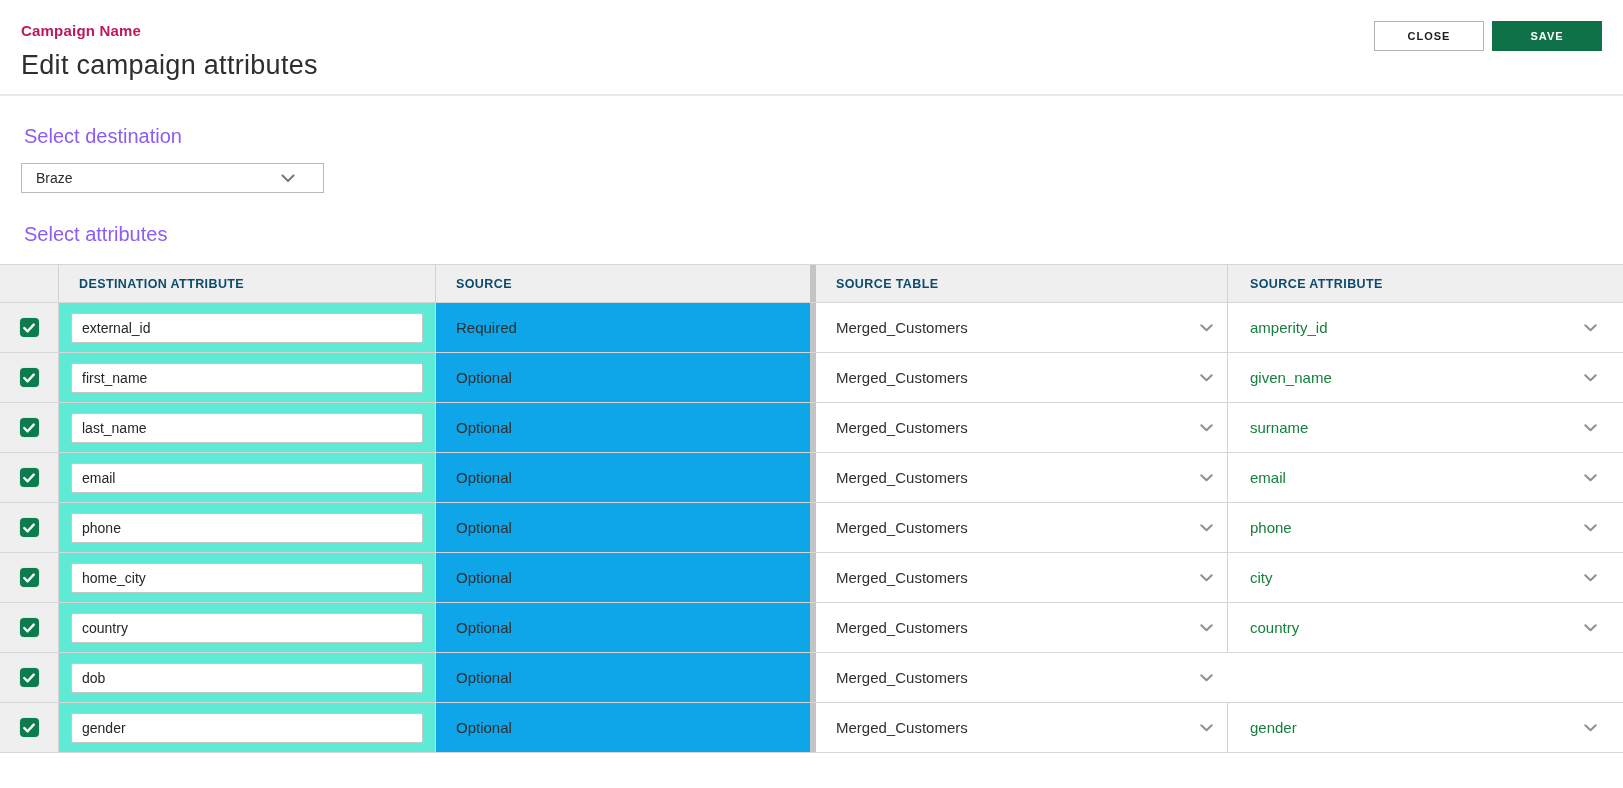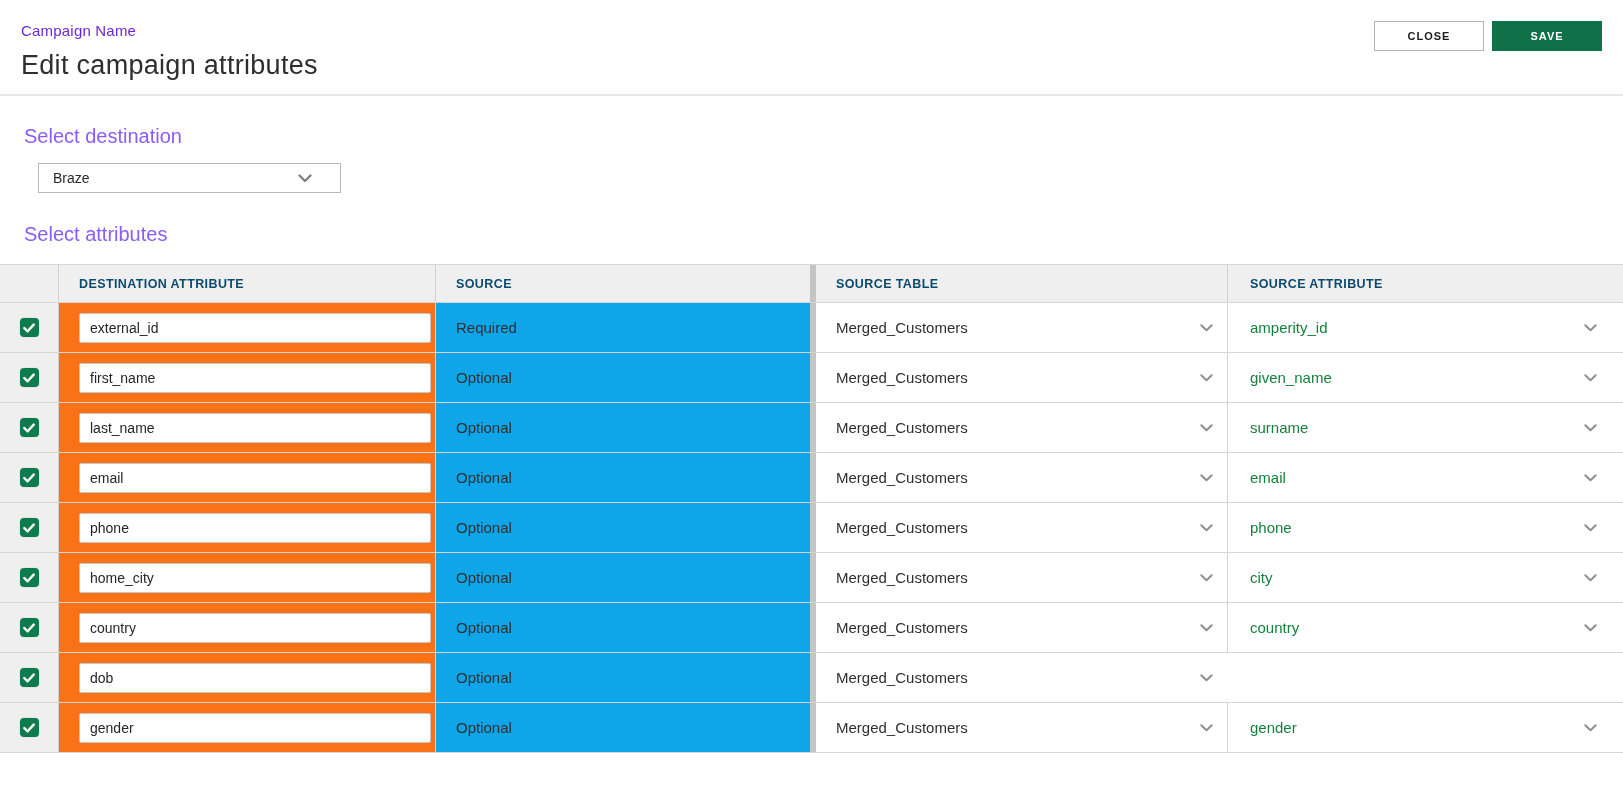--- a/index.html
+++ b/index.html
@@ -4,55 +4,55 @@
 <style>
   * { box-sizing: border-box; margin: 0; padding: 0; }
   html, body { width: 1623px; height: 788px; overflow: hidden; }
   body {
     font-family: "Liberation Sans", sans-serif;
     background: #ffffff;
     color: #252525;
   }
   
   .top-bar { position: relative; padding: 22px 21px 0 21px; }
-  .eyebrow { font-size: 15px; font-weight: normal; line-height: 18px; color: #6d28d9; letter-spacing: 0.2px; }
+  .eyebrow { font-size: 15px; font-weight: bold; line-height: 18px; color: #be185d; letter-spacing: 0.2px; }
   .page-title { margin-top: 9px; font-size: 27px; font-weight: 400; line-height: 32px; color: #2e2e2e; letter-spacing: 0.3px; }
   .actions { position: absolute; top: 21px; right: 21px; display: flex; gap: 8px; }
   .btn {
     height: 30px; min-width: 110px; padding: 12px 24px;
     display: inline-flex; align-items: center; justify-content: center;
     font-family: "Liberation Sans", sans-serif;
     font-size: 11px; font-weight: bold; letter-spacing: 1px; cursor: pointer;
   }
   .btn-close { background: #ffffff; border: 1px solid #b3b3b3; color: #1d1d1d; }
   .btn-save  { background: var(--green, #0e7148); border: 1px solid var(--green, #0e7148); color: #ffffff; }
   .rule { margin-top: 13px; border-top: 2px solid #e9e9e9; }
   
   .section-label { font-size: 20px; line-height: 20px; color: #8b5cf6; }
   .lbl-destination { margin: 30px 0 0 24px; }
   .lbl-attributes  { margin: 31px 0 0 24px; }
   .select-box {
-    margin: 17px 0 0 38px; width: 303px; height: 30px;
+    margin: 17px 0 0 21px; width: 303px; height: 30px;
     border: 1px solid #b9b9b9; background: #ffffff;
     display: flex; align-items: center; justify-content: space-between;
     padding: 0 28px 0 14px; font-size: 14px; color: #2b2b2b; cursor: pointer;
   }
   .chev { flex: 0 0 auto; display: block; }
   
   .attr-table { margin-top: 20px; border-top: 1px solid #d6d6d6; }
   .trow {
     display: grid;
     grid-template-columns: 58px 377px 375px 417px 1fr;
     border-bottom: 1px solid #d6d6d6;
     height: 50px;
   }
   .trow.thead { height: 38px; }
   .cell { display: flex; align-items: center; }
   .c-check  { background: #efefef; justify-content: center; }
-  .c-dest   { background: #f97316; border-left: 1px solid #d2d2d2; padding-left: 20px; }
+  .c-dest   { background: #5eead4; border-left: 1px solid #d2d2d2; padding-left: 12px; }
   .c-status { background: #0ea5e9; border-left: 1px solid #d2d2d2; padding-left: 20px; font-size: 15px; color: #2f2f2f; }
   .c-table  { background: #ffffff; border-left: 6px solid #c4c4c4; padding: 0 14px 0 20px; justify-content: space-between; font-size: 15px; color: #2f2f2f; cursor: pointer; }
   .c-attr   { background: #ffffff; border-left: 1px solid #d2d2d2; padding: 0 26px 0 22px; justify-content: space-between; font-size: 15px; color: #15803d; cursor: pointer; }
   .thead .cell { background: #efefef; cursor: default; }
   .thead .hdr { font-size: 12.5px; font-weight: bold; letter-spacing: 0.4px; color: #0c4a6e; }
   .thead .c-dest { padding-left: 20px; }
   .dest-input {
     width: 352px; height: 30px; background: #ffffff;
     border: 1px solid #c6c6c6; border-radius: 2px;
     padding: 0 10px; font-family: "Liberation Sans", sans-serif;

